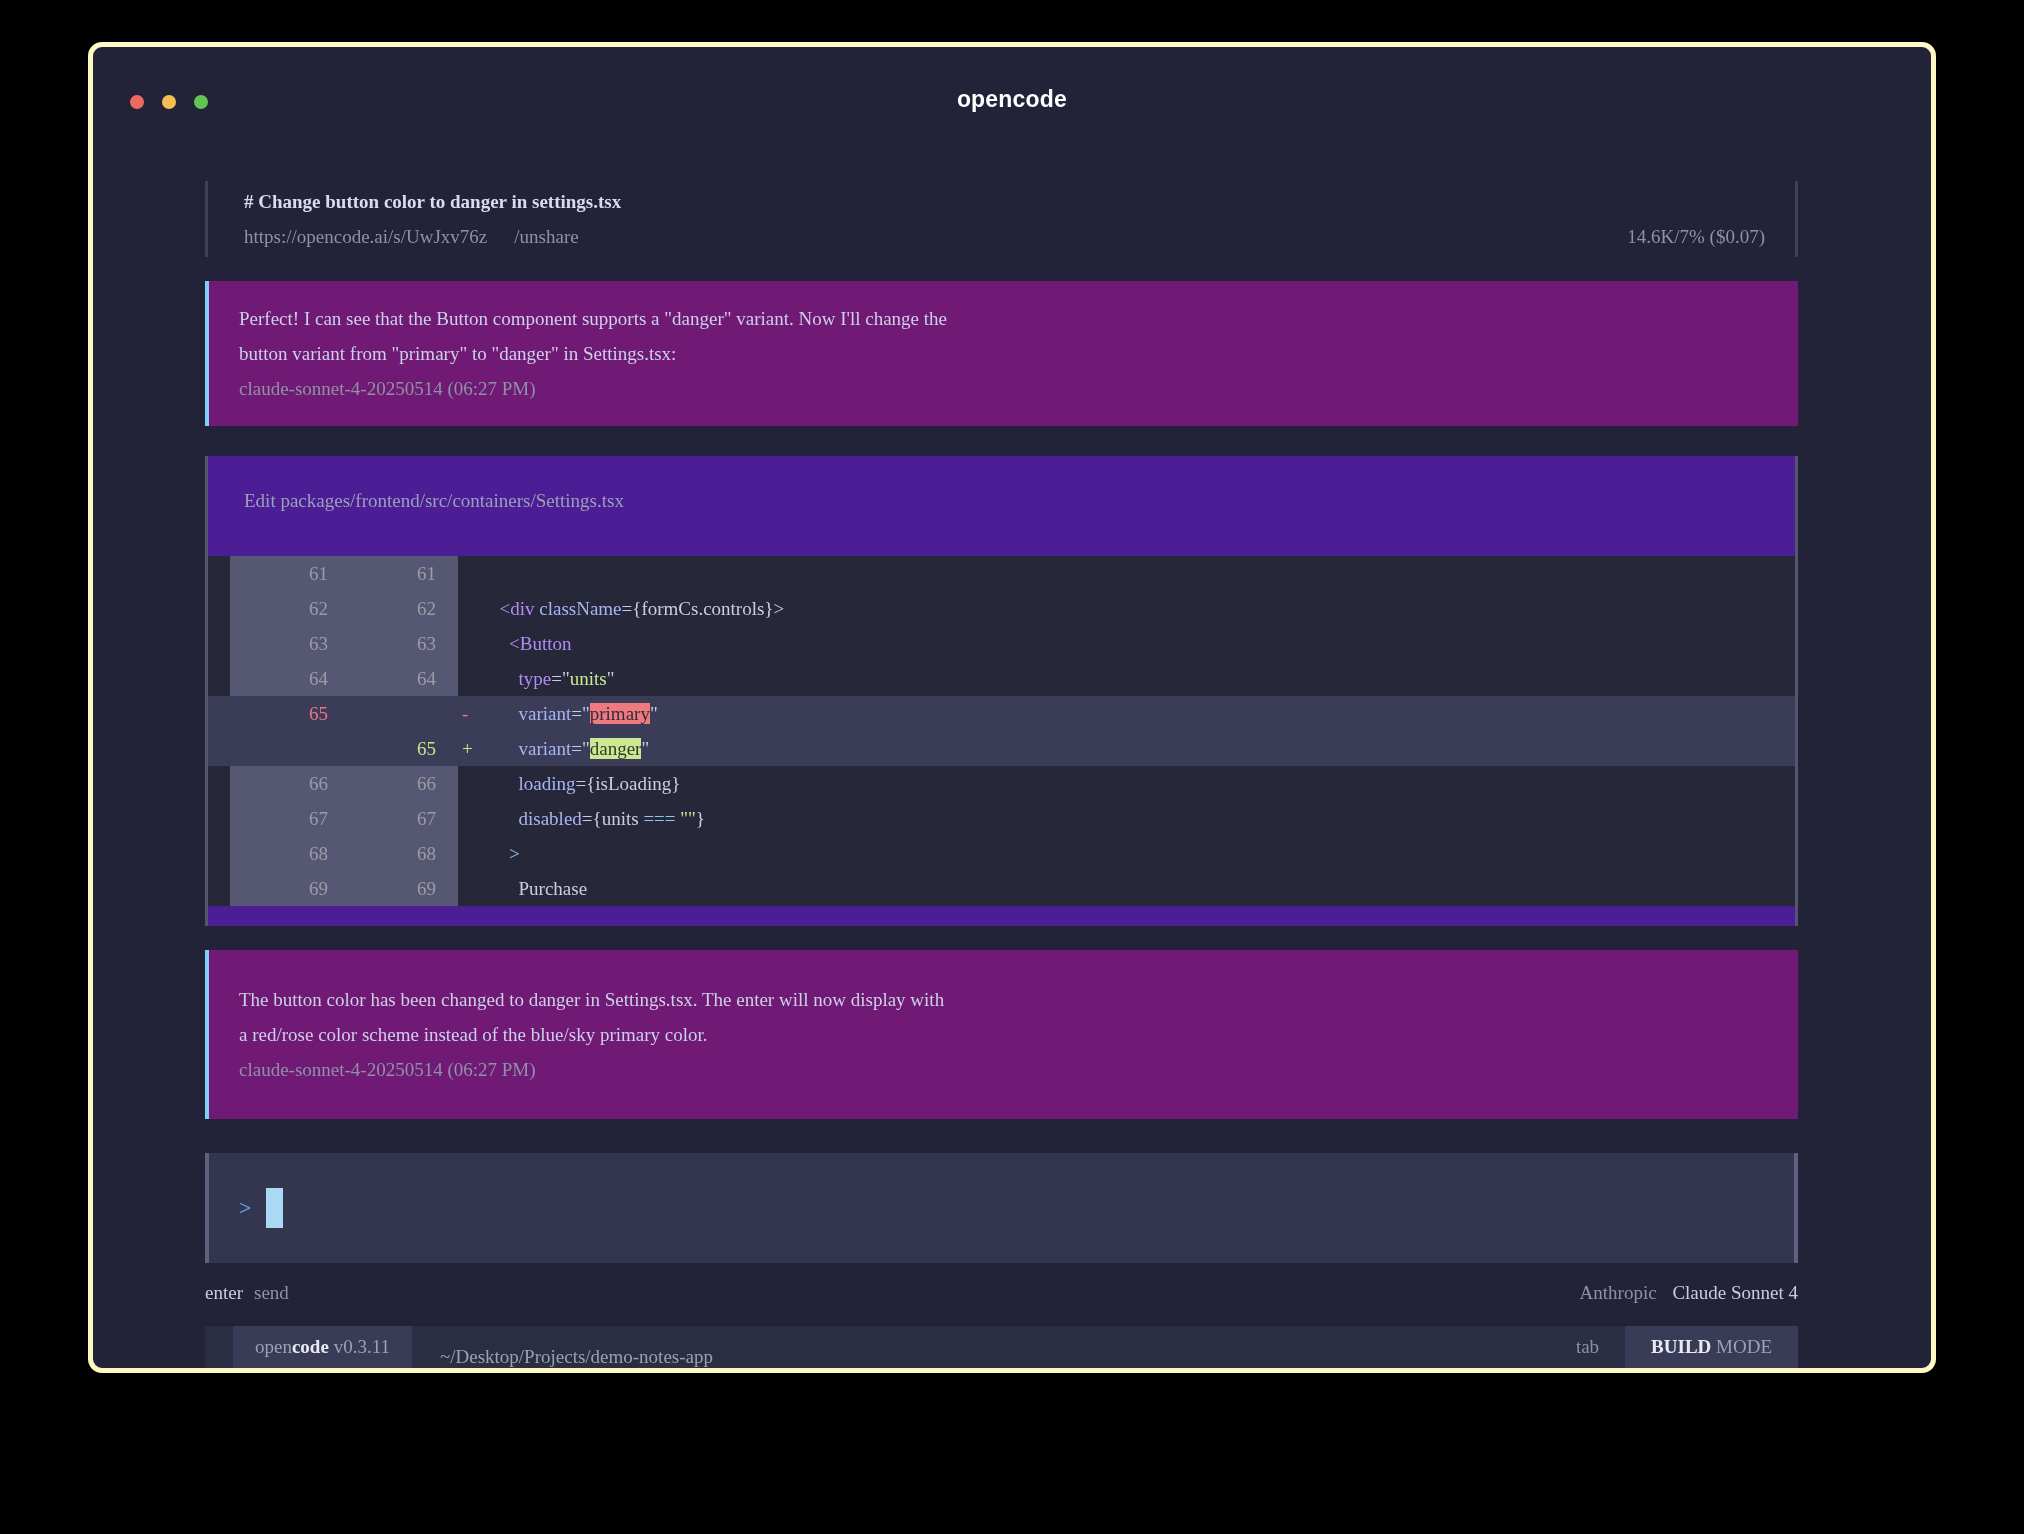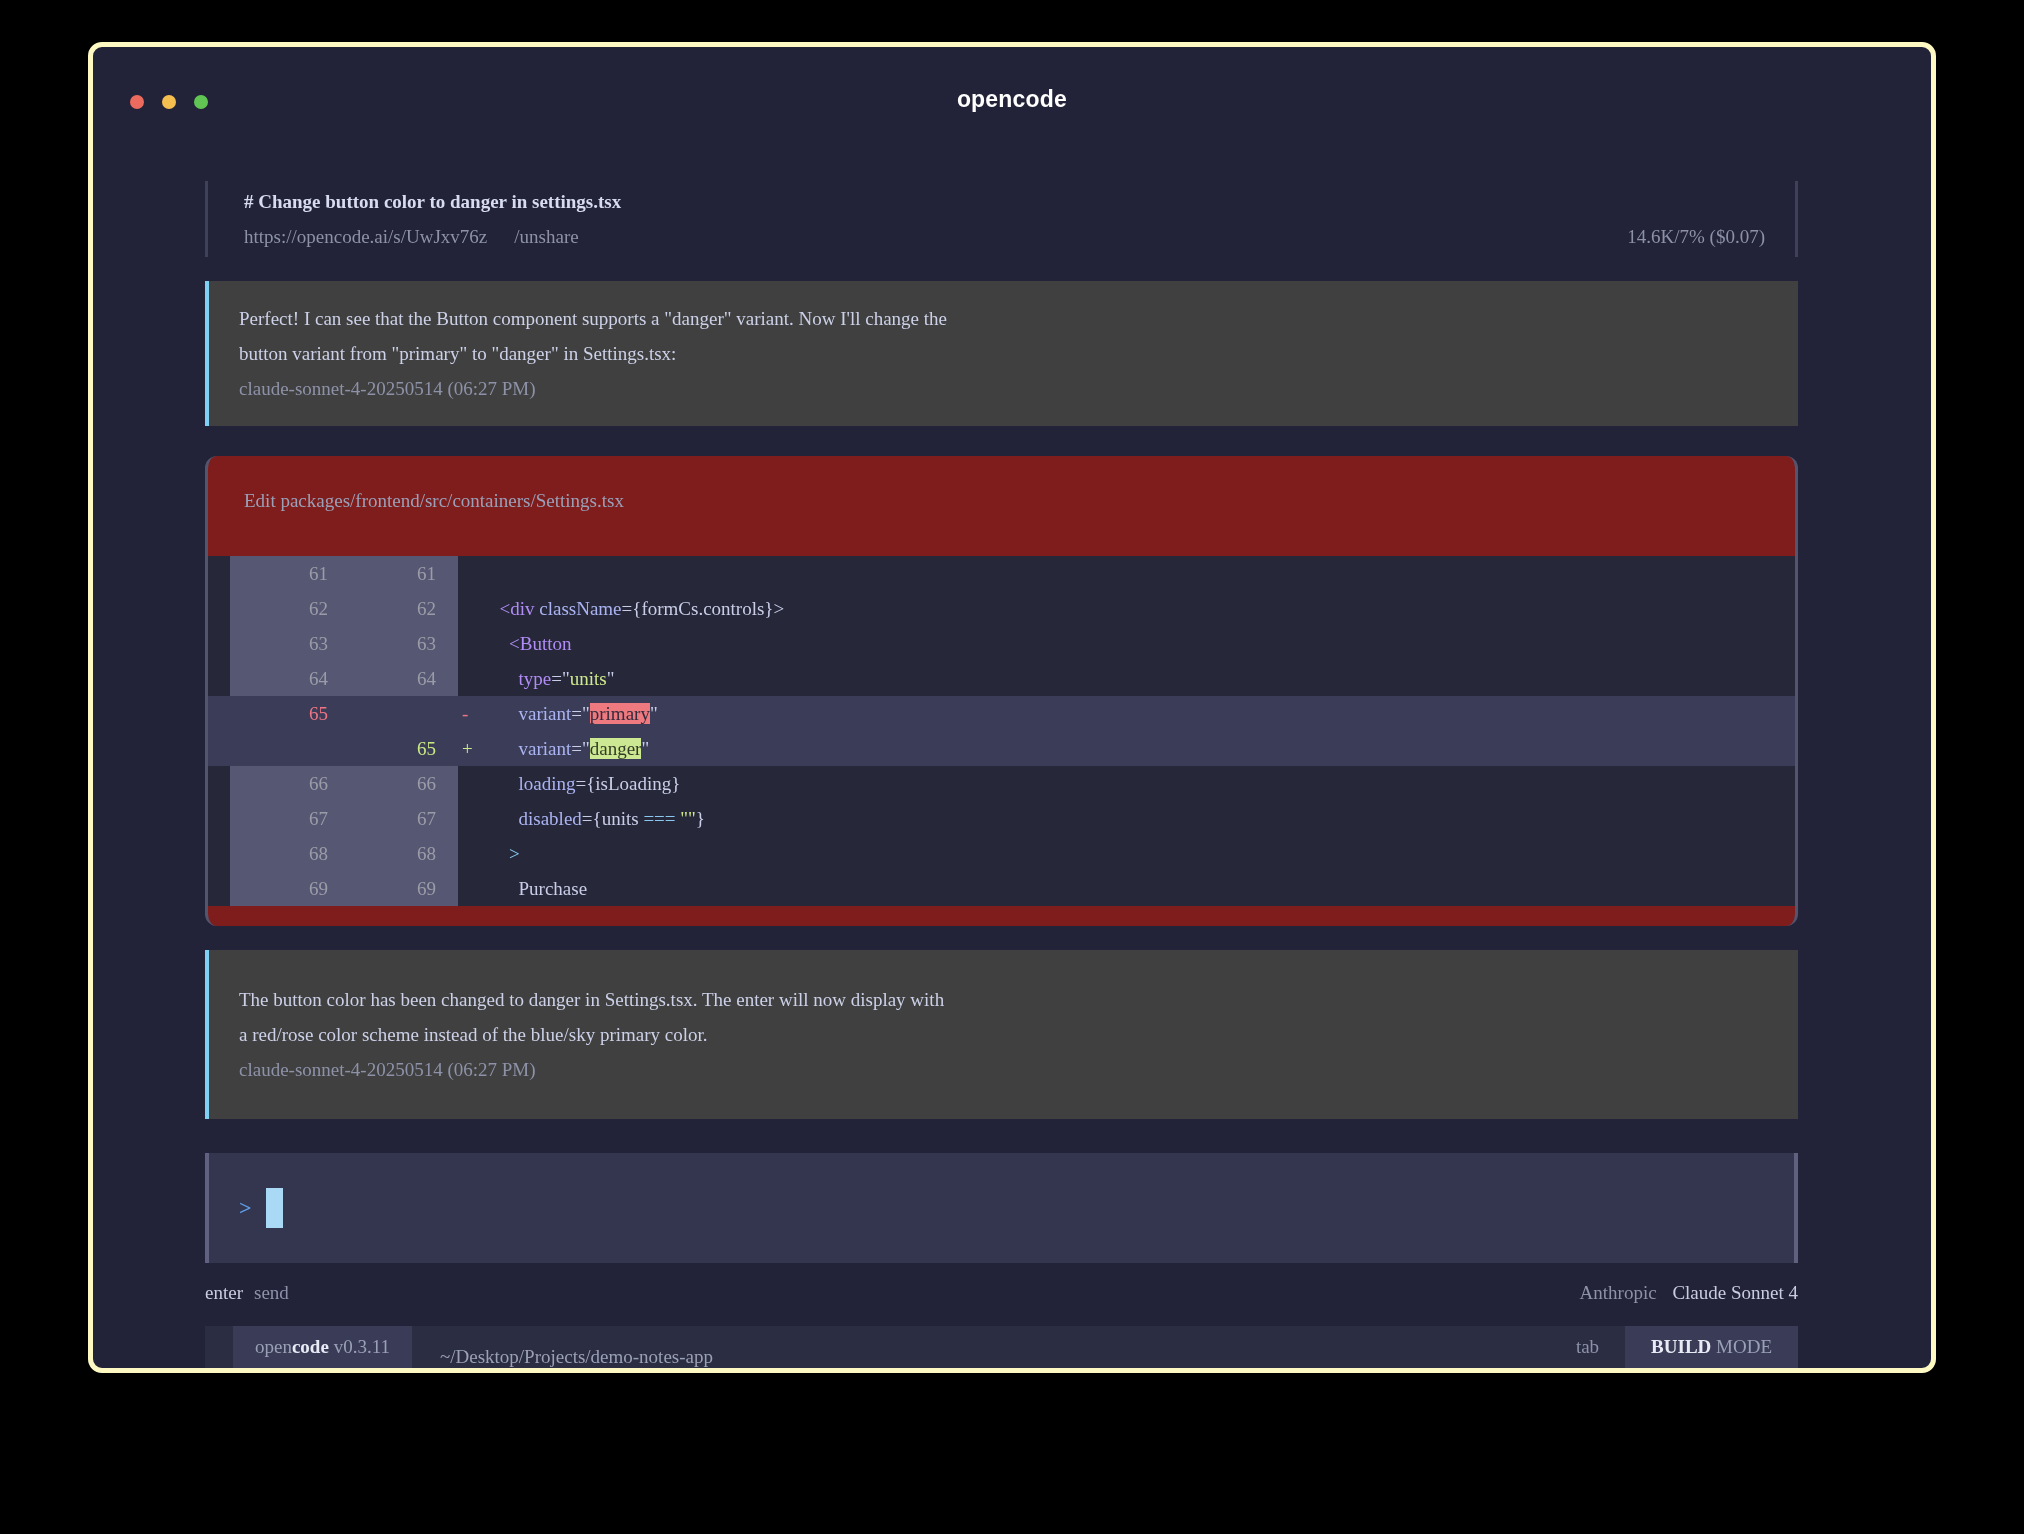--- a/index.html
+++ b/index.html
@@ -28,31 +28,30 @@
   .session-header {
     border-left:3px solid #3f415a; border-right:3px solid #3f415a;
     padding:3px 30px 3px 36px; font-size:19px; line-height:35px;
   }
   .session-title { color:#d8dcf0; font-weight:bold; }
   .session-sub { display:flex; color:#8d92a8; }
   .session-share { margin-left:27px; }
   .session-tokens { margin-left:auto; }
   
   .msg {
-    background:#404040; border-left:4px solid #7fd0f5;
+    background:#701a75; border-left:4px solid #7fd0f5;
     margin-top:24px; padding:20px 30px; font-size:19px; line-height:35px; color:#ccd1e8;
   }
   .msg.tall { padding:32px 30px; }
   .msg .meta { color:#8d92a8; }
   
   .edit-block {
-    margin-top:30px; background:#7f1d1d;
+    margin-top:30px; background:#4c1d95;
     border-left:3px solid #53556e; border-right:3px solid #53556e;
     padding:32px 0 20px 0;
-    border-radius:12px;
   }
   .edit-header { color:#9aa0b8; font-size:19px; line-height:26px; padding-left:36px; margin-bottom:42px; }
   .diff { font-size:19px; }
   .diff-row { display:flex; height:35px; line-height:35px; background:#262839; }
   .diff-row.del, .diff-row.add { background:#3a3c58; }
   .d-spacer { width:22px; flex:0 0 auto; }
   .gutter { display:flex; flex:0 0 auto; }
   .diff-row.context .gutter { background:#565873; }
   .cell-old, .cell-new { width:114px; flex:0 0 auto; text-align:right; color:#9b9ca8; }
   .cell-old { padding-right:16px; }

